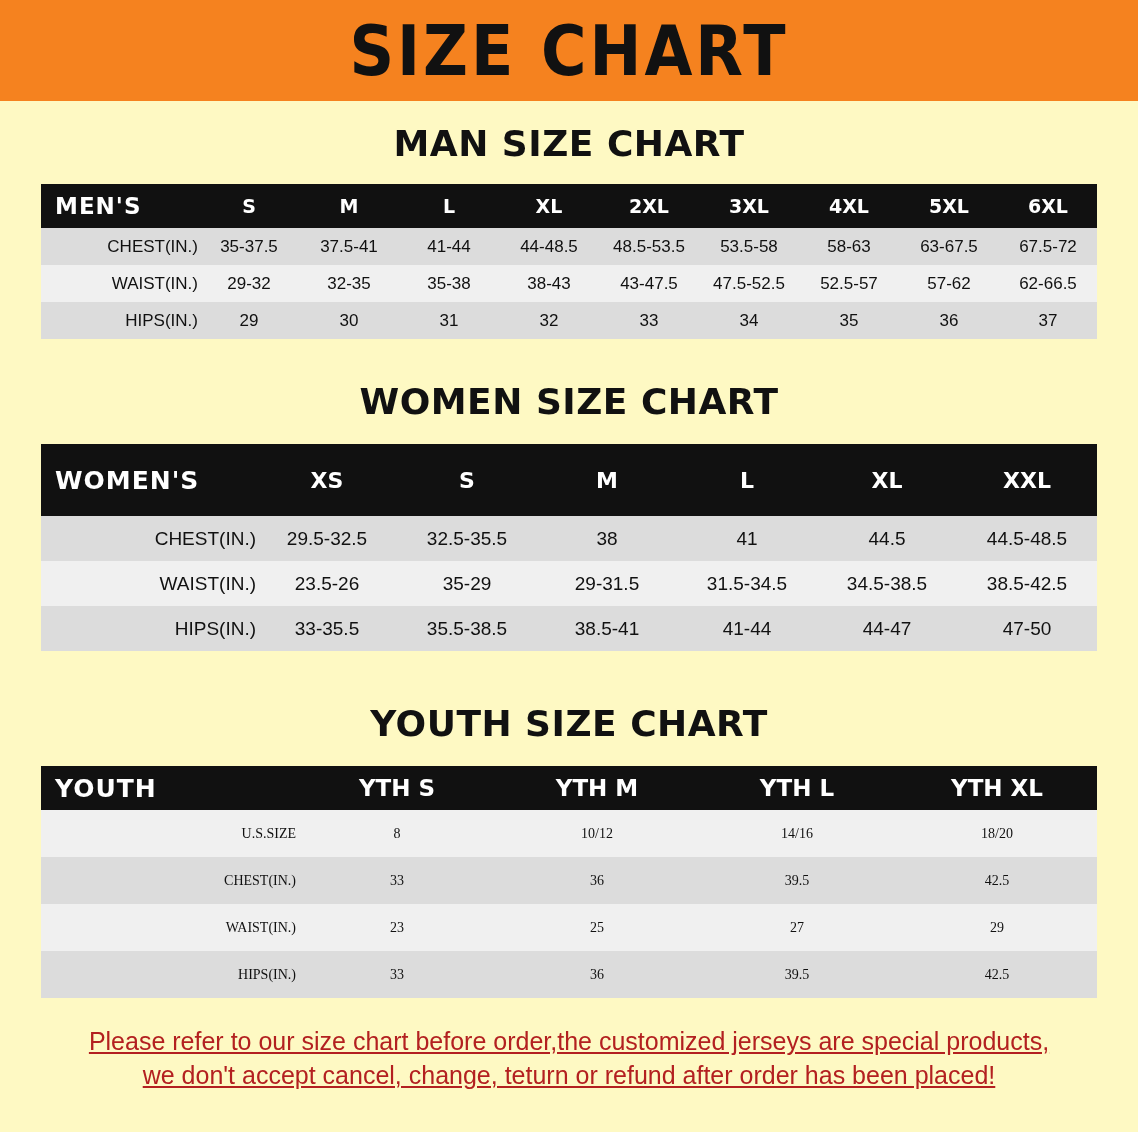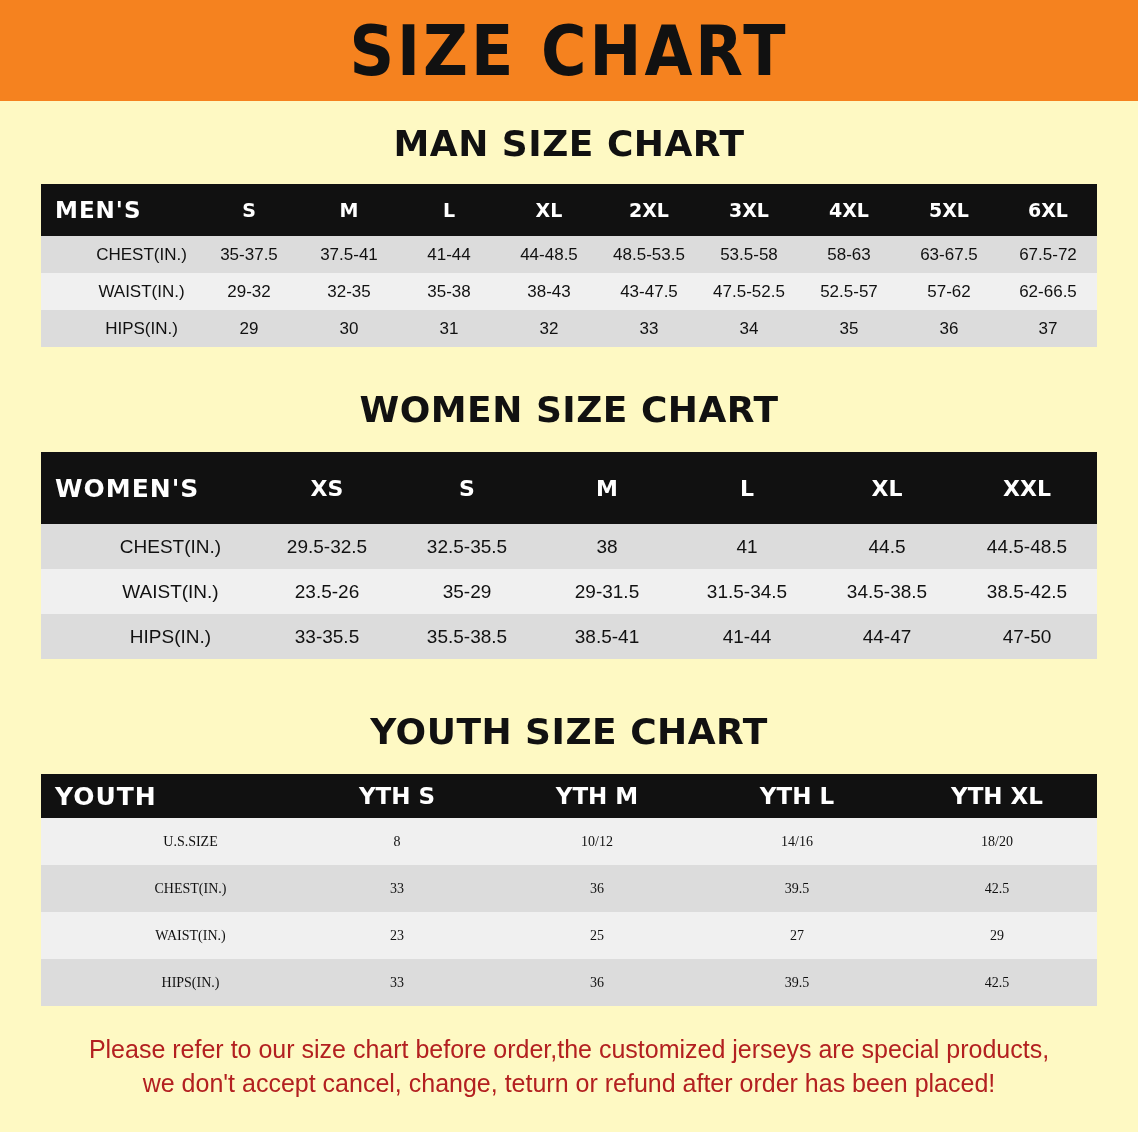--- a/index.html
+++ b/index.html
@@ -76,28 +76,28 @@
     padding-left: 14px;
   }
 
   tbody td {
     text-align: center;
     color: #111111;
     font-family: "Liberation Sans", sans-serif;
     white-space: nowrap;
   }
   tbody td.rowlabel {
-    text-align: center;
+    text-align: right;
     padding-left: 44px;
   }
   tbody tr.band-dark td { background: #dcdcdc; }
   tbody tr.band-light td { background: #f0f0f0; }
 
   
-  .tbl-men thead th { height: 52px; font-size: 19px; }
+  .tbl-men thead th { height: 44px; font-size: 19px; }
   .tbl-men thead th.rowlabel { font-size: 23px; letter-spacing: 1px; }
   .tbl-men tbody td { height: 35px; font-size: 17px; }
   .tbl-men tbody td.rowlabel { font-size: 17px; }
 
   
   .tbl-women thead th { height: 72px; font-size: 22px; }
   .tbl-women thead th.rowlabel { font-size: 25px; letter-spacing: 1px; }
   .tbl-women tbody td { height: 43px; font-size: 19px; }
 
   
@@ -107,21 +107,21 @@
 
   
   .note {
     margin: 26px 34px 0 34px;
     color: #b32020;
     font-family: "Liberation Sans", sans-serif;
     font-size: 25px;
     line-height: 1.36;
     text-align: center;
   }
-  .note div { white-space: nowrap; }
+  .note div { white-space: nowrap; text-decoration: underline; }
 </style>
 </head>
 <body>
 
 <div class="page">
 
   <div class="banner">
     <div class="banner-title">SIZE CHART</div>
   </div>
 

